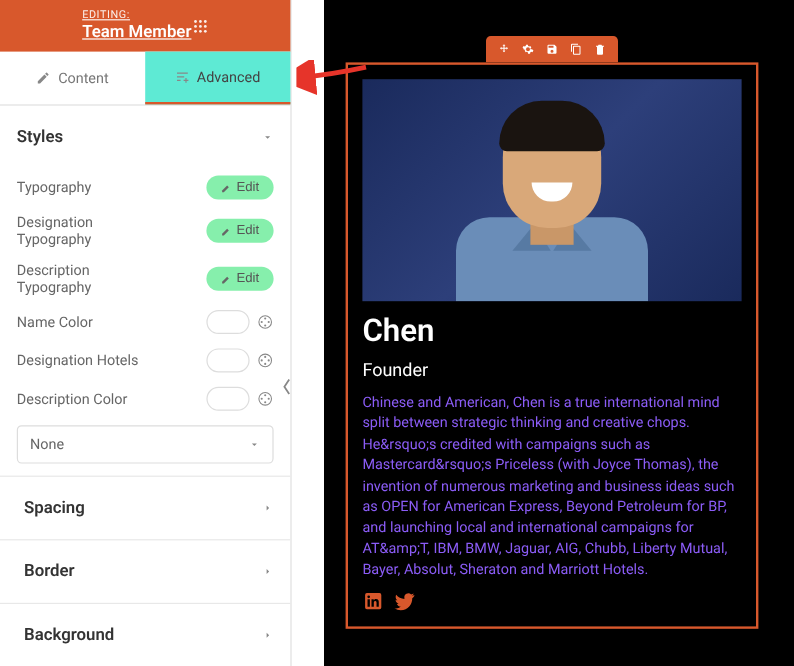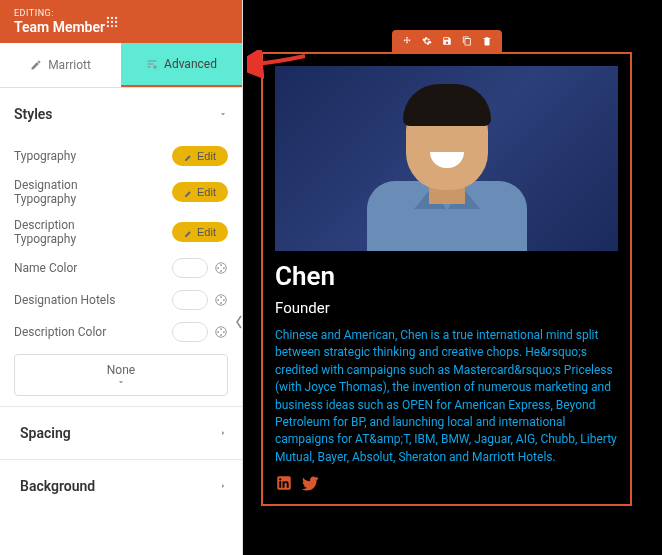--- a/index.html
+++ b/index.html
@@ -19,21 +19,22 @@
       display: flex;
       flex-direction: column;
       background: #fff;
     }
     .panel-header {
       background: #d8582c;
       color: #fff;
       padding: 8px 14px;
       display: flex;
       align-items: center;
-      justify-content: flex-start;
+      justify-content: center;
+      text-decoration: underline;
     }
     .panel-header-text { display: flex; flex-direction: column; }
     .editing-label { font-size: 9px; letter-spacing: 0.5px; opacity: 0.9; }
     .widget-name { font-size: 14px; font-weight: 600; margin-top: 1px; }
     .grid-icon { width: 14px; height: 14px; fill: #fff; opacity: 0.9; }
     .tabs {
       display: flex;
       border-bottom: 1px solid #e0e0e0;
     }
     .tab {
@@ -69,29 +70,29 @@
     .row {
       display: flex;
       justify-content: space-between;
       align-items: center;
       padding: 6px 0;
       font-size: 12px;
       color: #666;
       gap: 46px;
     }
     .edit-btn {
-      background: #eab308;
+      background: #86efac;
       border: none;
       border-radius: 12px;
       padding: 4px 12px;
       font-size: 11px;
       color: #555;
       cursor: pointer;
       display: flex;
-      align-items: flex-end;
+      align-items: center;
       gap: 4px;
     }
     .pencil { width: 9px; height: 9px; fill: #666; }
     .color-control {
       display: flex;
       align-items: center;
       gap: 6px;
     }
     .color-swatch {
       width: 36px;
@@ -107,31 +108,31 @@
       border-radius: 4px;
       padding: 8px 10px;
       font-size: 12px;
       color: #666;
       display: flex;
       justify-content: space-between;
       align-items: center;
       margin-top: 6px;
       margin-bottom: 10px;
       cursor: pointer;
-      flex-direction: column;
     }
     .collapsed-section {
       border-top: 1px solid #e8e8e8;
       padding-left: 20px;
     }
     .preview {
       flex: 1;
       background: #000;
       position: relative;
       padding: 30px 30px 0 18px;
+      margin-left: 27px;
     }
     .top-toolbar {
       background: #d8582c;
       border-radius: 4px 4px 0 0;
       padding: 5px 10px;
       display: flex;
       gap: 10px;
       justify-content: center;
       width: 110px;
       margin: 0 auto;
@@ -196,21 +197,21 @@
       border-bottom: 22px solid #577aa3;
     }
     .collar-l { left: 52px; border-left: 18px solid transparent; border-right: 14px solid transparent; }
     .collar-r { right: 52px; border-left: 14px solid transparent; border-right: 18px solid transparent; }
     .smile {
       width: 34px; height: 16px; background: #fff; border-radius: 0 0 18px 18px;
       position: absolute; left: 50%; top: 76px; transform: translateX(-50%);
     }
     .name { color: #fff; font-size: 26px; font-weight: 600; margin-top: 10px; }
     .role { color: #fff; font-size: 15px; margin-top: 8px; }
-    .bio { color: #0ea5e9; font-size: 12px; margin-top: 10px; line-height: 1.45; }
+    .bio { color: #8b5cf6; font-size: 12px; margin-top: 10px; line-height: 1.45; }
     .social { margin-top: 8px; display: flex; gap: 8px; }
     .social svg { width: 18px; height: 18px; fill: #d8582c; }
     .arrow {
       position: absolute;
       left: 247px;
       top: 50px;
       width: 60px;
       height: 30px;
       pointer-events: none;
       z-index: 10;
@@ -250,21 +251,21 @@
         <circle cx="12" cy="19" r="2"></circle>
         <circle cx="19" cy="19" r="2"></circle>
       </svg>
   </div>
 
   <div class="tabs">
     <div class="tab">
       <svg class="icon" viewBox="0 0 24 24">
           <path d="M3 17.25V21h3.75L17.81 9.94l-3.75-3.75L3 17.25zM20.71 7.04a1 1 0 0 0 0-1.41l-2.34-2.34a1 1 0 0 0-1.41 0l-1.83 1.83 3.75 3.75 1.83-1.83z"></path>
         </svg>
-      <span>Marriott</span>
+      <span>Content</span>
     </div>
     <div class="tab active">
       <svg class="icon" viewBox="0 0 24 24">
           <path d="M3 17h6v2H3v-2zm0-6h12v2H3v-2zm0-6h18v2H3V5zm14 12v-3h2v3h3v2h-3v3h-2v-3h-3v-2h3z"></path>
         </svg>
       <span>Advanced</span>
     </div>
   </div>
 
   <div class="panel-scroll">
@@ -352,20 +353,28 @@
         <span>None</span>
         <svg class="chevron" viewBox="0 0 24 24">
             <path d="M7 10l5 5 5-5z"></path>
           </svg>
       </div>
     </div>
 
     <div class="section collapsed-section">
       <div class="section-header">
         <span class="section-title">Spacing</span>
+        <svg class="chevron" viewBox="0 0 24 24">
+            <path d="M10 7l5 5-5 5z"></path>
+          </svg>
+      </div>
+    </div>
+    <div class="section collapsed-section">
+      <div class="section-header">
+        <span class="section-title">Border</span>
         <svg class="chevron" viewBox="0 0 24 24">
             <path d="M10 7l5 5-5 5z"></path>
           </svg>
       </div>
     </div>
     <div class="section collapsed-section">
       <div class="section-header">
         <span class="section-title">Background</span>
         <svg class="chevron" viewBox="0 0 24 24">
             <path d="M10 7l5 5-5 5z"></path>

